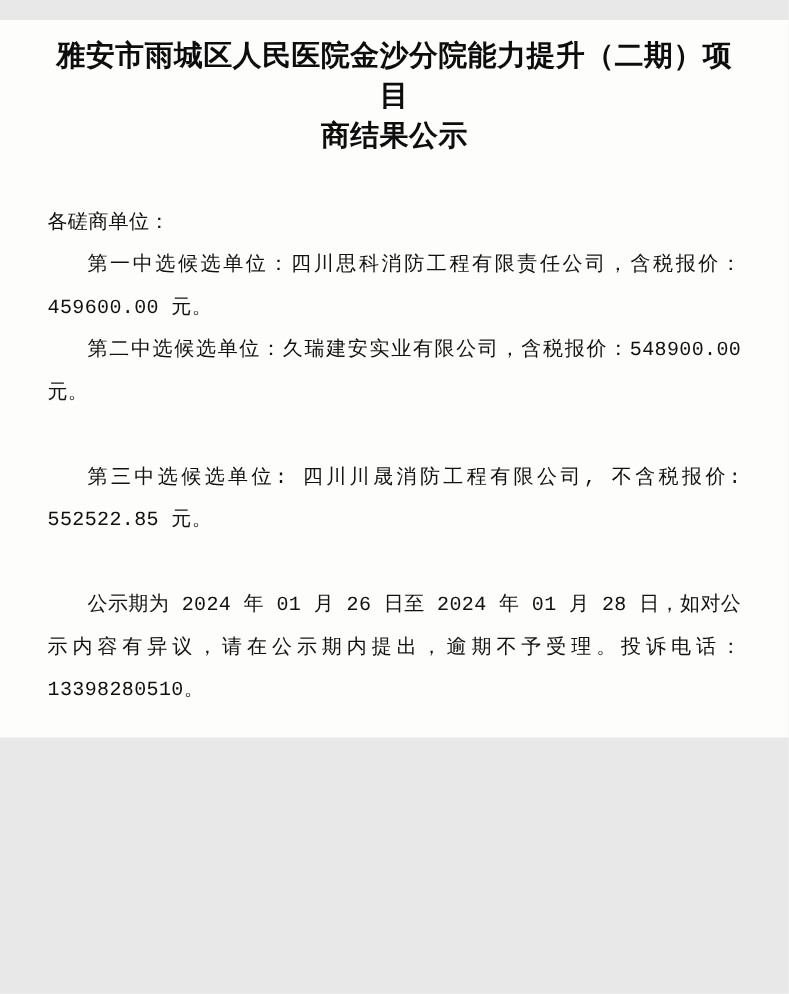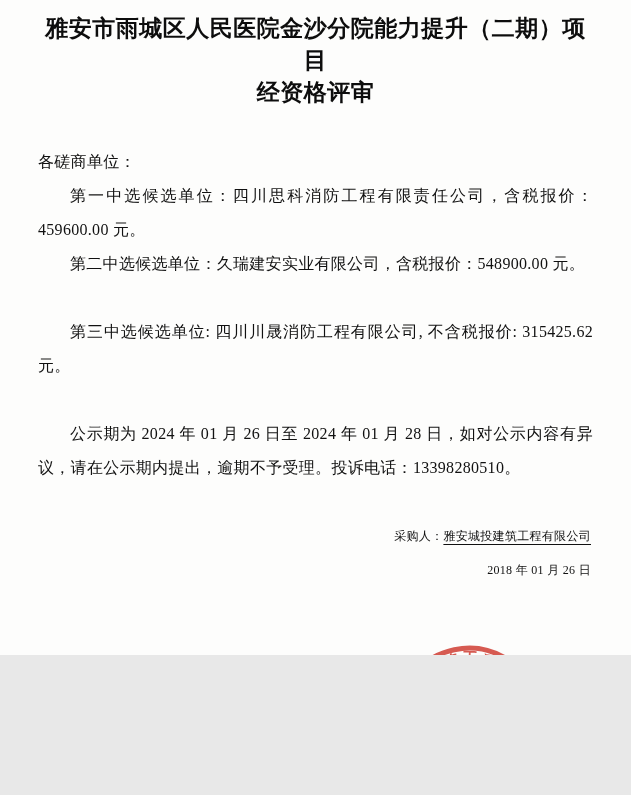--- a/index.html
+++ b/index.html
@@ -3,22 +3,22 @@
 <meta charset="utf-8">
 <style>
   html, body { margin: 0; padding: 0; }
   body {
     background: #e8e8e8;
     font-family: "Liberation Serif", "DejaVu Serif", serif;
   }
   .page {
     position: relative;
     width: 631px;
-    height: 655px;
-    margin: 0 auto;
+    height: 574px;
+    margin: 16px auto;
     background: #fdfdfc;
     overflow: hidden;
     box-sizing: border-box;
     padding: 12px 38px 0 38px;
     color: #111;
   }
   .doc-title {
     text-align: center;
     font-family: "Liberation Sans", "DejaVu Sans", sans-serif;
     font-weight: bold;
@@ -26,20 +26,21 @@
     line-height: 32px;
     color: #0d0d0d;
     letter-spacing: 0.5px;
   }
   .doc-body {
     margin-top: 37px;
     font-size: 16px;
     line-height: 34px;
     text-align: justify;
     letter-spacing: 0.3px;
+    font-family: Liberation Mono, monospace;
   }
   .doc-body p { margin: 0; }
   .doc-body p.indent { text-indent: 2em; }
   .doc-body p.gap-before { margin-top: 34px; }
   .signature-block {
     margin-top: 34px;
     text-align: right;
     font-size: 12px;
     line-height: 34px;
     padding-right: 2px;
@@ -66,28 +67,28 @@
   .seal .seal-company-text { font-size: 15.5px; letter-spacing: 2.5px; }
   .seal .seal-number-text  { font-size: 7.5px;  letter-spacing: 1.5px; }
 </style>
 </head>
 <body>
 
 <div class="page">
 
   <div class="doc-title">
     <div>雅安市雨城区人民医院金沙分院能力提升（二期）项目</div>
-    <div>经资格评审</div>
+    <div>商结果公示</div>
   </div>
 
   <div class="doc-body">
     <p>各磋商单位：</p>
     <p class="indent">第一中选候选单位：四川思科消防工程有限责任公司，含税报价：459600.00 元。</p>
     <p class="indent">第二中选候选单位：久瑞建安实业有限公司，含税报价：548900.00 元。</p>
-    <p class="indent gap-before">第三中选候选单位: 四川川晟消防工程有限公司, 不含税报价: 315425.62 元。</p>
+    <p class="indent gap-before">第三中选候选单位: 四川川晟消防工程有限公司, 不含税报价: 552522.85 元。</p>
     <p class="indent gap-before">公示期为 2024 年 01 月 26 日至 2024 年 01 月 28 日，如对公示内容有异议，请在公示期内提出，逾期不予受理。投诉电话：13398280510。</p>
 
     <div class="signature-block">
       <div><span>采购人：</span><span class="purchaser-name">雅安城投建筑工程有限公司</span></div>
       <div>2018 年 01 月 26 日</div>
     </div>
   </div>
 
   <svg class="seal" viewBox="0 0 160 160" aria-hidden="true">
     <defs>

